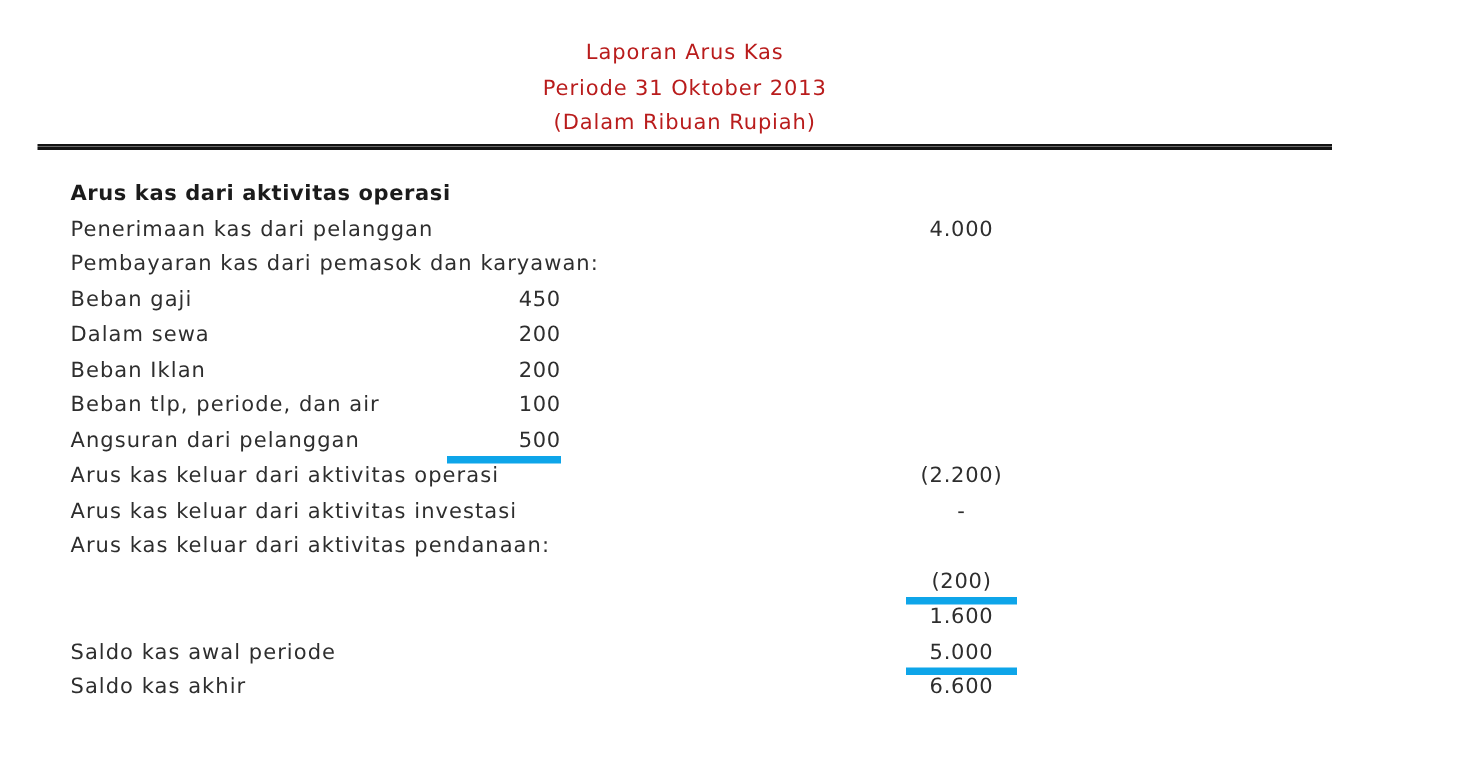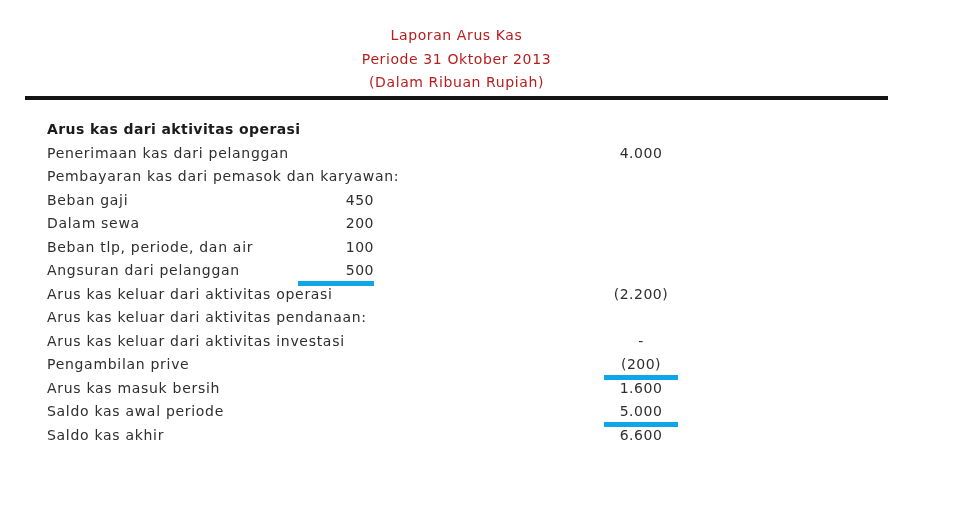--- a/index.html
+++ b/index.html
@@ -104,51 +104,54 @@
       <span class="cell label">Beban gaji</span>
       <span class="cell mid">450</span>
       <span class="cell right"></span>
     </div>
       <div class="row">
       <span class="cell label">Dalam sewa</span>
       <span class="cell mid">200</span>
       <span class="cell right"></span>
     </div>
       <div class="row">
+      <span class="cell label">Beban Iklan</span>
+      <span class="cell mid">200</span>
+      <span class="cell right"></span>
+    </div>
+      <div class="row">
       <span class="cell label">Beban tlp, periode, dan air</span>
       <span class="cell mid">100</span>
       <span class="cell right"></span>
     </div>
       <div class="row">
       <span class="cell label">Angsuran dari pelanggan</span>
       <span class="cell mid underline">500</span>
       <span class="cell right"></span>
     </div>
       <div class="row">
       <span class="cell label">Arus kas keluar dari aktivitas operasi</span>
       <span class="cell mid"></span>
       <span class="cell right">(2.200)</span>
     </div>
       <div class="row">
+      <span class="cell label">Arus kas keluar dari aktivitas investasi</span>
+      <span class="cell mid"></span>
+      <span class="cell right">-</span>
+    </div>
+      <div class="row">
       <span class="cell label">Arus kas keluar dari aktivitas pendanaan:</span>
       <span class="cell mid"></span>
       <span class="cell right"></span>
     </div>
       <div class="row">
-      <span class="cell label">Arus kas keluar dari aktivitas investasi</span>
-      <span class="cell mid"></span>
-      <span class="cell right">-</span>
-    </div>
-      <div class="row">
-      <span class="cell label">Pengambilan prive</span>
       <span class="cell mid"></span>
       <span class="cell right underline">(200)</span>
     </div>
       <div class="row">
-      <span class="cell label">Arus kas masuk bersih</span>
       <span class="cell mid"></span>
       <span class="cell right">1.600</span>
     </div>
       <div class="row">
       <span class="cell label">Saldo kas awal periode</span>
       <span class="cell mid"></span>
       <span class="cell right underline">5.000</span>
     </div>
       <div class="row">
       <span class="cell label">Saldo kas akhir</span>

